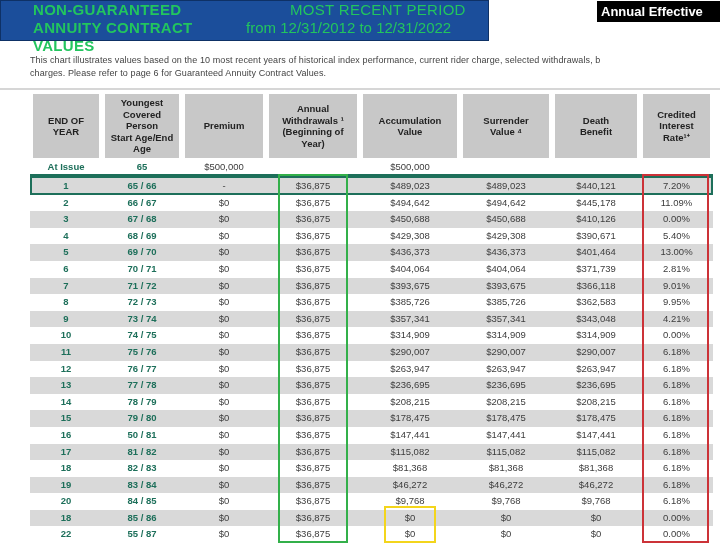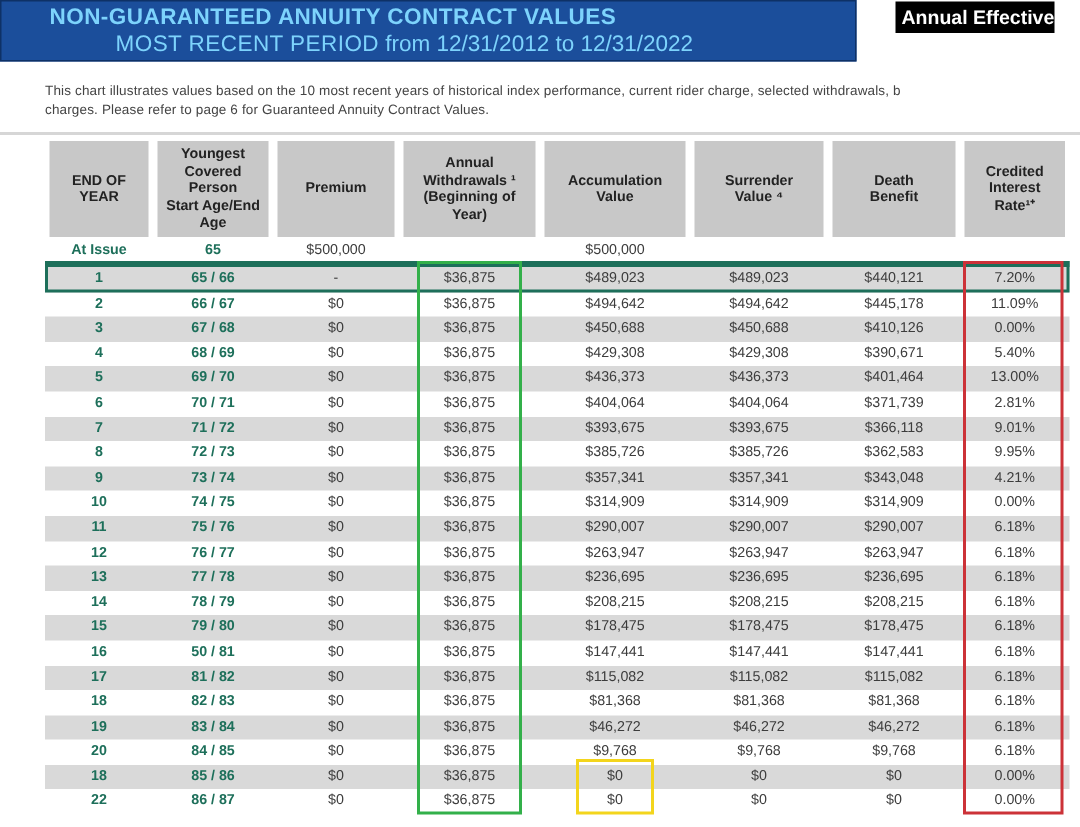--- a/index.html
+++ b/index.html
@@ -7,29 +7,29 @@
     width:720px;height:551px;position:relative;overflow:hidden;
     background:#ffffff;font-family:"Liberation Sans",sans-serif;
     -webkit-font-smoothing:antialiased;
   }
   :root{
     --cols:72px 80px 84px 94px 100px 92px 88px 73px;
     --teal:#1d6f5a; --blue:#1b4e9b; --hdr-gray:#c8c8c8; --stripe:#d9d9d9;
     --green:#33b04a; --red:#cc3238; --yellow:#f3d51c; --txt:#3c3c3c;
   }
   .title-box{
-    position:absolute;left:0;top:4;width:571px;height:41px;
+    position:absolute;left:0;top:4;width:489px;height:41px;
     background:var(--blue);border:1px solid #0e3166;box-sizing:border-box;
-    color:#7dd3fc;padding-left:32px;display:flex;flex-direction:column;justify-content:center;
+    color:#22c55e;padding-left:32px;display:flex;flex-direction:row;justify-content:center;
   }
   .title-line1{font-size:15px;font-weight:bold;letter-spacing:.3px;line-height:18px;}
   .title-line2{font-size:15px;line-height:18px;}
   .title-line2 .b{font-weight:normal;letter-spacing:.3px;margin-left:44px;}
   .badge{
-    position:absolute;left:597px;top:1px;width:106px;height:21px;
+    position:absolute;left:597px;top:1px;width:123px;height:21px;
     background:#000;color:#fff;font-size:13px;font-weight:bold;
     line-height:21px;padding-left:4px;white-space:nowrap;overflow:hidden;box-sizing:border-box;
   }
   .note{
     position:absolute;left:30px;top:54px;width:690px;height:28px;
     font-size:9px;color:#444;line-height:12.5px;overflow:hidden;letter-spacing:.1px;
   }
   .note .clip{white-space:nowrap;overflow:hidden;}
   .toprule{position:absolute;left:0;top:88px;width:720px;height:2px;background:#d6d6d6;}
   .tablewrap{position:absolute;left:30px;top:94px;width:683px;height:452px;}
@@ -313,21 +313,21 @@
         <div class="tcell teal">85 / 86</div>
         <div class="tcell">$0</div>
         <div class="tcell">$36,875</div>
         <div class="tcell">$0</div>
         <div class="tcell">$0</div>
         <div class="tcell">$0</div>
         <div class="tcell">0.00%</div>
       </div>
       <div class="trow">
         <div class="tcell teal">22</div>
-        <div class="tcell teal">86 / 87</div>
+        <div class="tcell teal">55 / 87</div>
         <div class="tcell">$0</div>
         <div class="tcell">$36,875</div>
         <div class="tcell">$0</div>
         <div class="tcell">$0</div>
         <div class="tcell">$0</div>
         <div class="tcell">0.00%</div>
       </div>
     </div>
   <div class="overlay row1-outline"></div>
   <div class="overlay green-col"></div>

